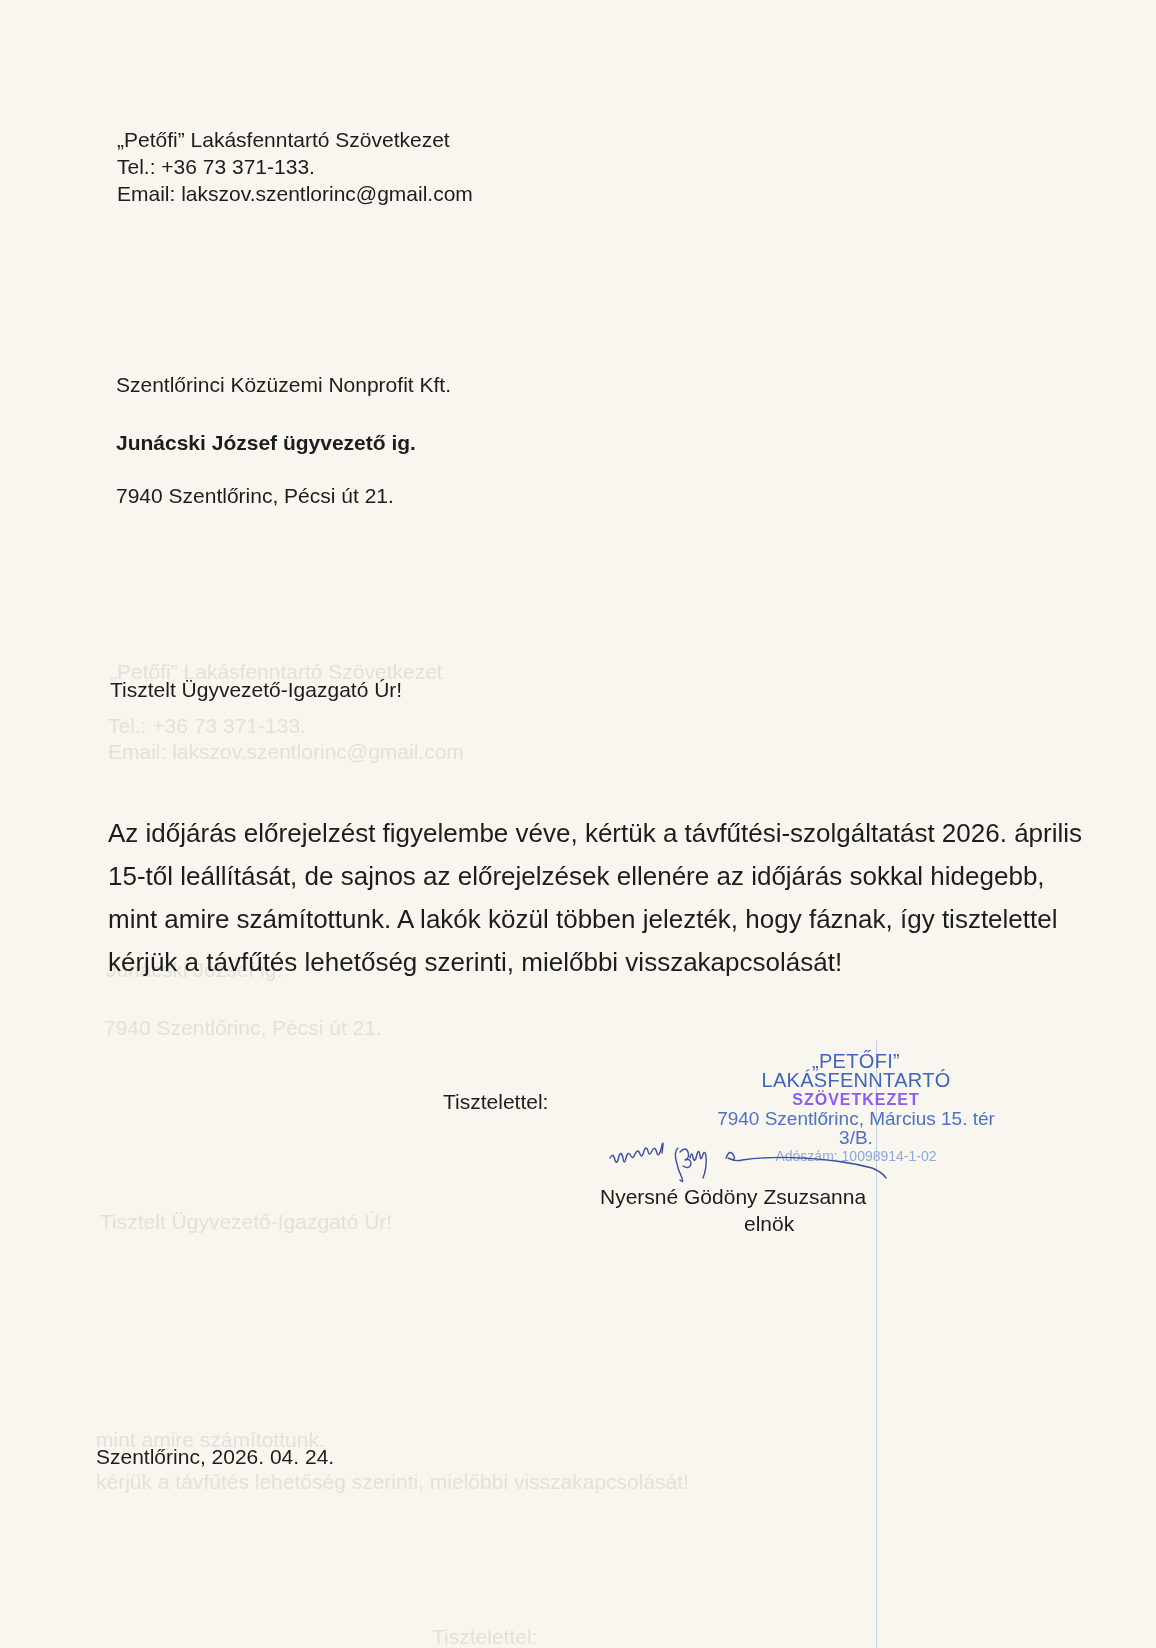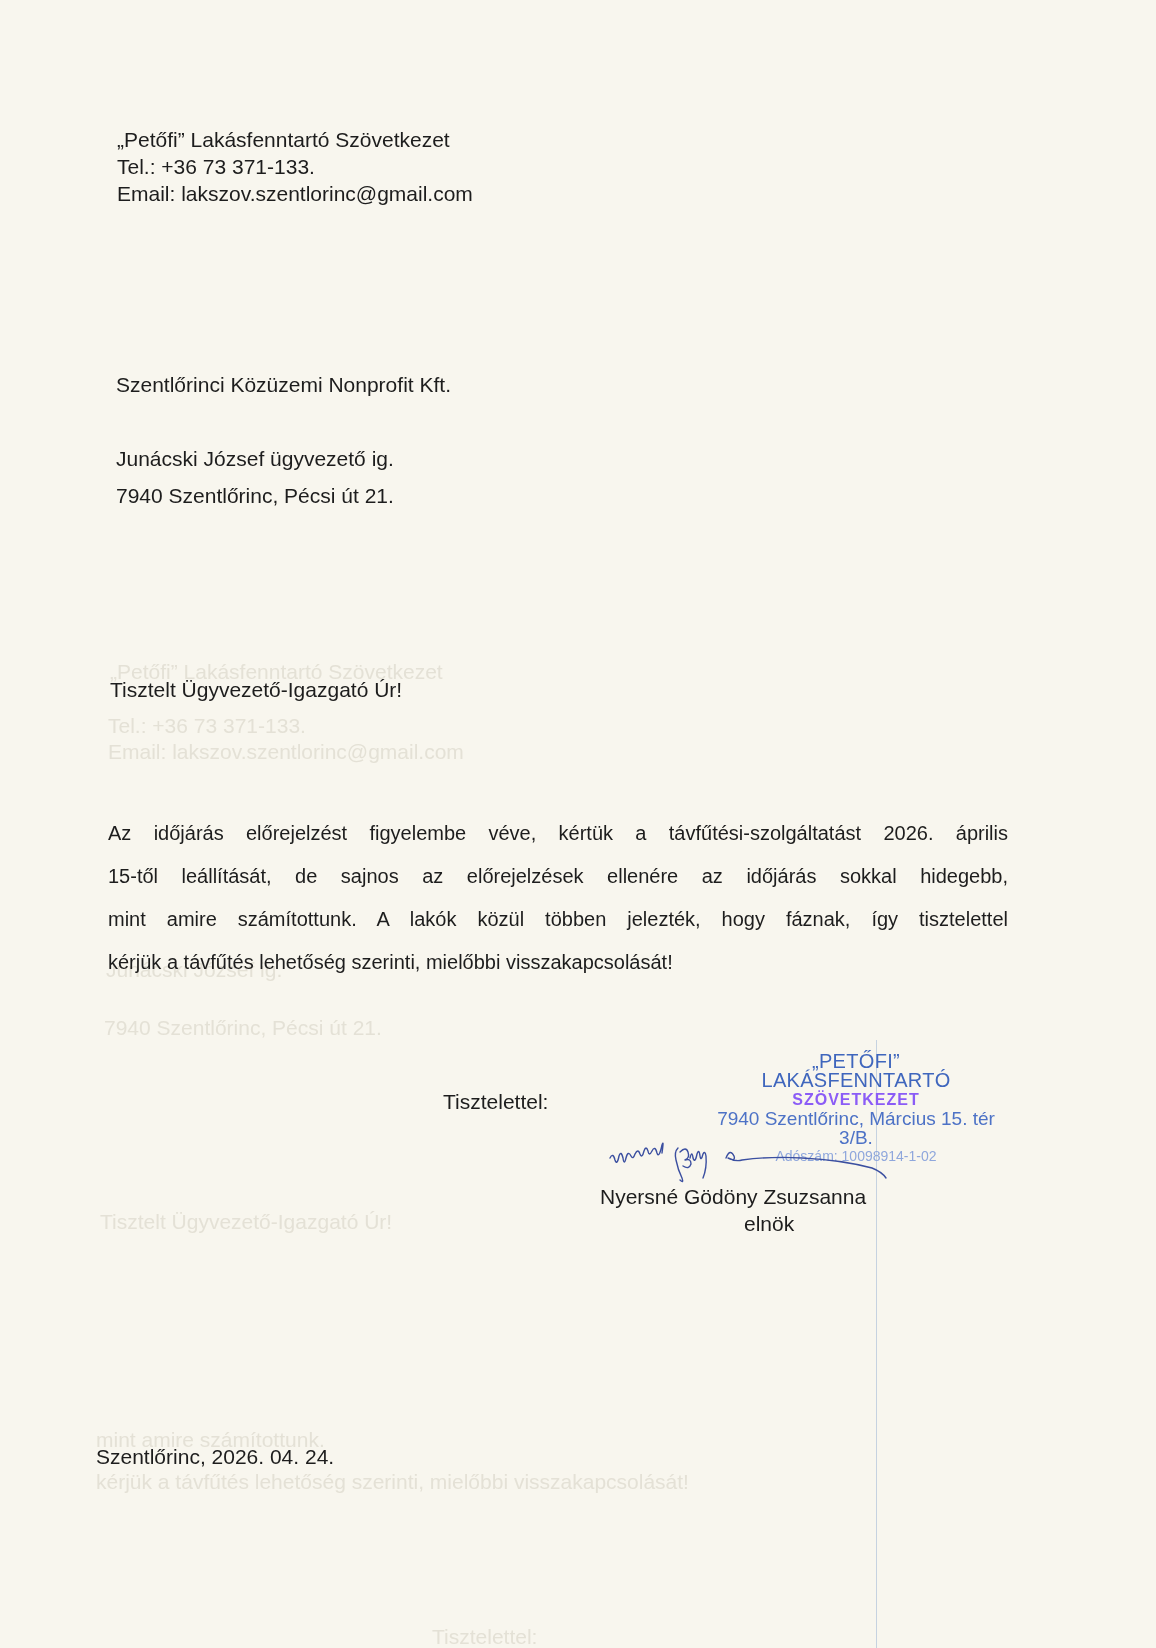--- a/index.html
+++ b/index.html
@@ -7,26 +7,26 @@
     width: 1156px; height: 1648px; position: relative; overflow: hidden;
     background: #f8f6ee;
     font-family: "Liberation Sans", sans-serif;
     color: #1d1d1d;
   }
   .page { position: absolute; left: 0; top: 0; width: 1156px; height: 1648px; }
   .abs { position: absolute; white-space: nowrap; }
   .sender { left: 117px; top: 126px; font-size: 21px; line-height: 27px; }
   .sender div { white-space: nowrap; }
   .recipient-org { left: 116px; top: 373px; font-size: 21px; }
-  .recipient-name { left: 116px; top: 431px; font-size: 21px; font-weight: normal; margin-top: 16px; }
+  .recipient-name { left: 116px; top: 431px; font-size: 21px; font-weight: bold; }
   .recipient-addr { left: 116px; top: 484px; font-size: 21px; }
   .salutation { left: 110px; top: 678px; font-size: 21px; }
   .body-text {
     position: absolute; left: 108px; top: 812px; width: 900px;
-    font-size: 20px; line-height: 43px; text-align: justify;
+    font-size: 26px; line-height: 43px; text-align: justify;
   }
   .body-text .line { display: block; text-align: justify; text-align-last: justify; height: 43px; white-space: nowrap; overflow: visible; }
   .body-text .line.last { text-align-last: left; }
   .b { font-weight: normal; }
   .closing { left: 443px; top: 1090px; font-size: 21px; }
   .stamp {
     position: absolute; left: 716px; top: 1052px; width: 280px;
     color: #4a6fc0; text-align: center; font-size: 14px; line-height: 19px;
   }
   .stamp .s-title { font-weight: normal; font-size: 20px; letter-spacing: 0.3px; color: #3f66bd; }

